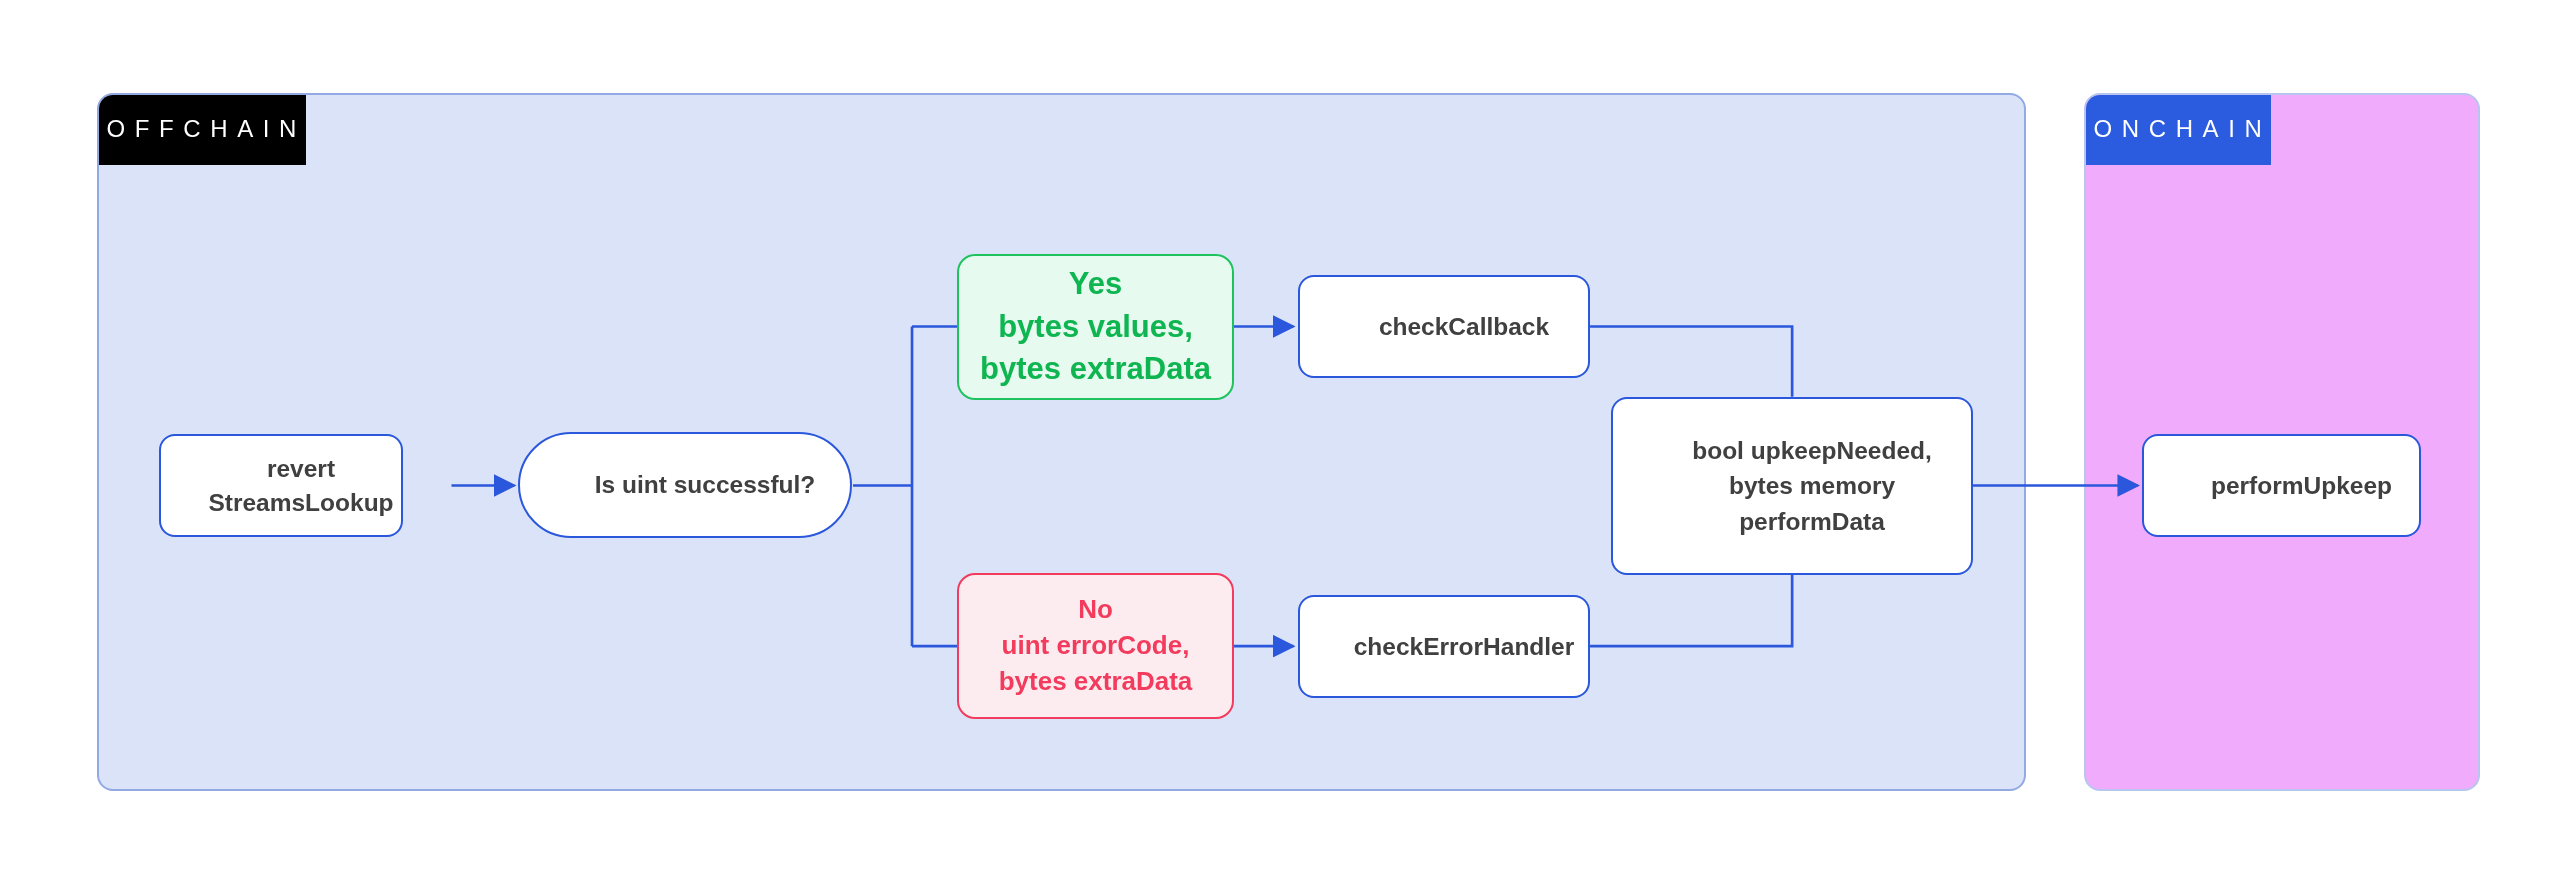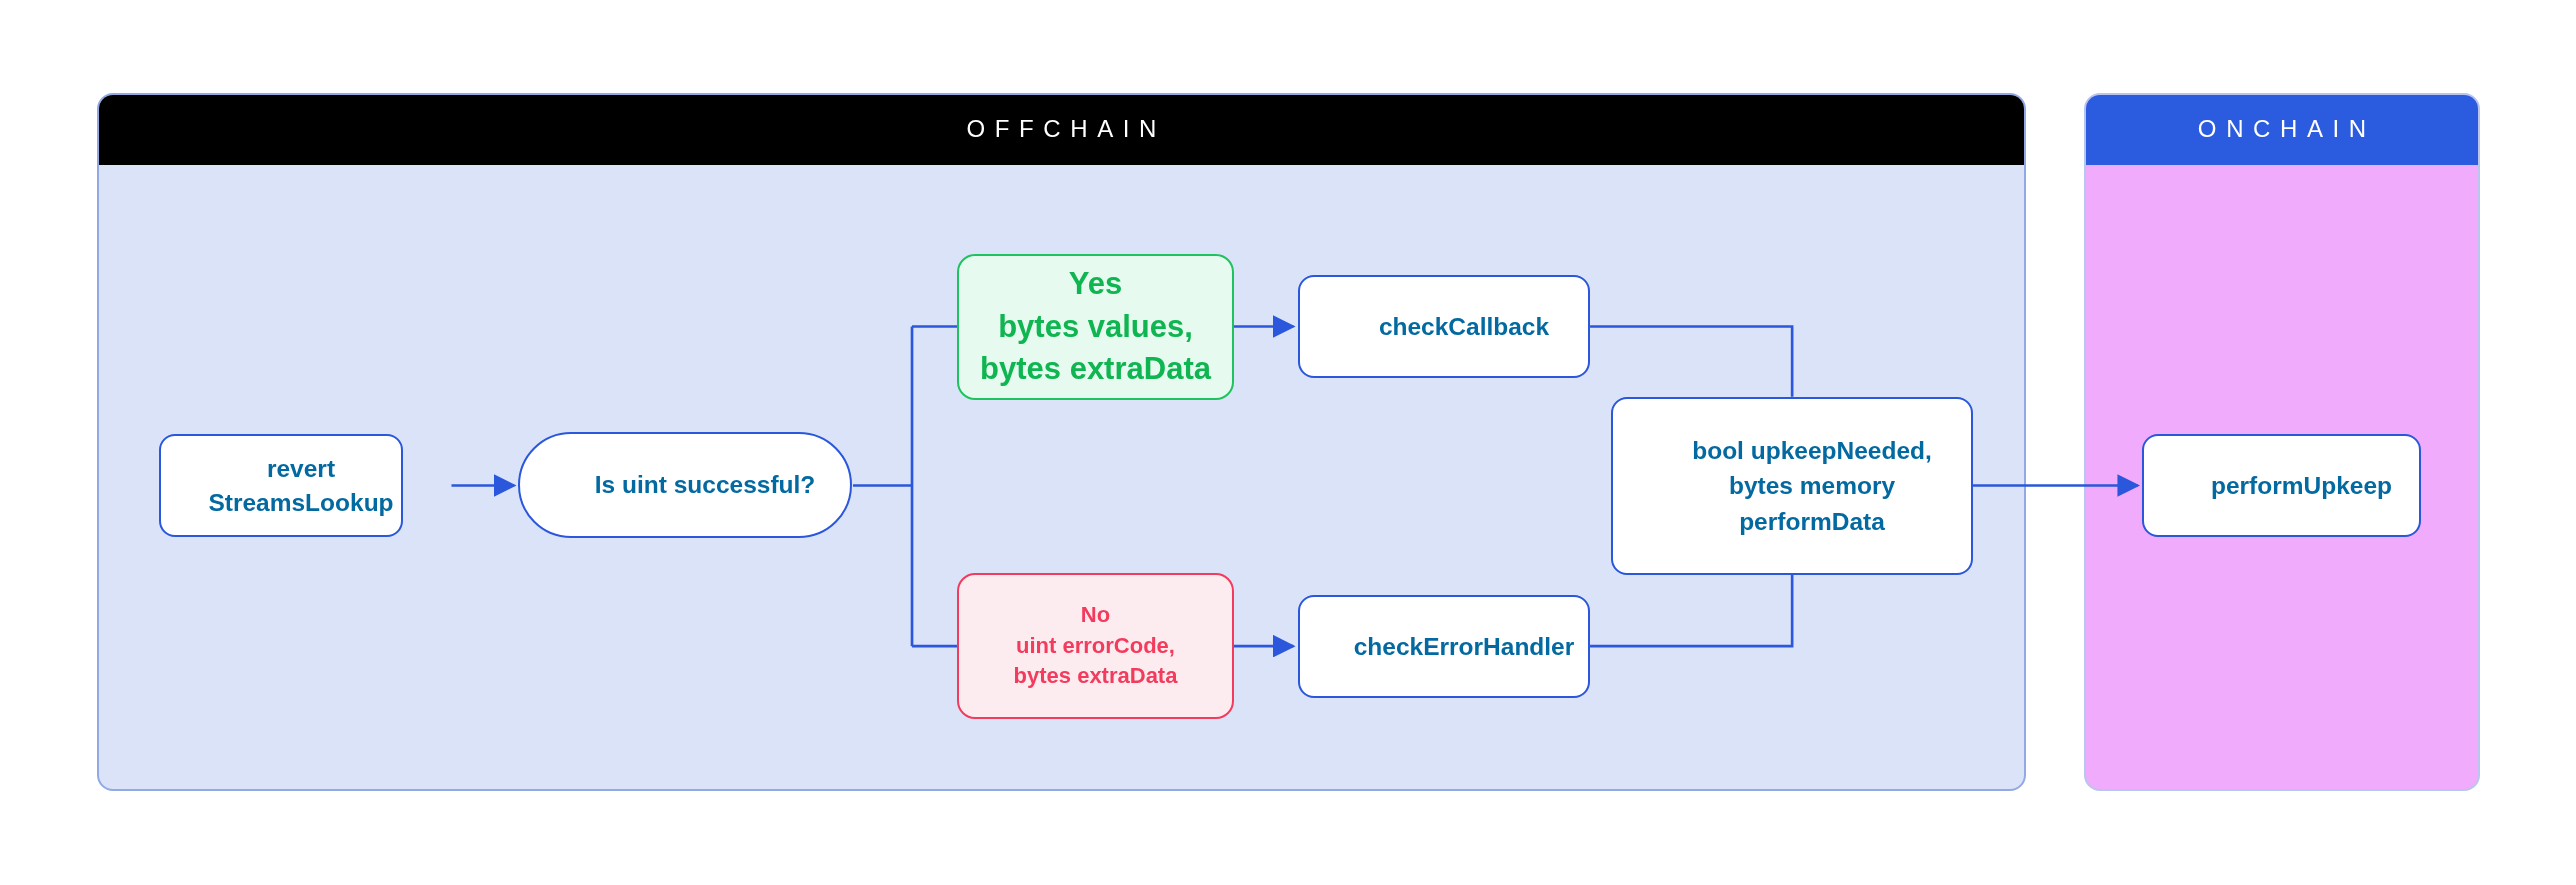--- a/index.html
+++ b/index.html
@@ -16,21 +16,21 @@
     overflow: hidden;
   }
 
   
   .panel {
     position: absolute;
     box-sizing: border-box;
     border-radius: 16px;
     overflow: hidden;
     display: flex;
-    flex-direction: column;
+    flex-direction: row;
   }
   .panel-offchain {
     left: 97px; top: 93px;
     width: 1929px; height: 698px;
     border: 2.1px solid #93A9E4;
     background: #DAE3F8;
   }
   .panel-onchain {
     left: 2084px; top: 93px;
     width: 396px; height: 698px;
@@ -65,37 +65,37 @@
     white-space: pre-line;
     font-weight: 700;
     font-size: 24.5px;
     line-height: 1.38;
     border-radius: 16px;
     z-index: 2;
   }
   .node-blue {
     background: #ffffff;
     border: 2.7px solid #2A57DB;
-    color: #0369a1;
+    color: #404040;
     padding-left: 40px;
   }
   .node-pill { border-radius: 58px; }
   .node-green {
     background: #E7FAF0;
     border: 2.7px solid #1EC35F;
     color: #0FB551;
     border-radius: 18px;
     font-size: 31px;
   }
   .node-red {
     background: #FDECEF;
     border: 2.7px solid #F33B5D;
     color: #F33B5D;
     border-radius: 18px;
-    font-size: 22px;
+    font-size: 26px;
   }
 
   #n-revert        { left: 159px;  top: 434px;  width: 244px; height: 103px; }
   #n-decision      { left: 518px;  top: 432px;  width: 334px; height: 106px; }
   #n-yes           { left: 957px; top: 254px;  width: 277px; height: 146px; }
   #n-no            { left: 957px; top: 573px; width: 277px; height: 146px; }
   #n-callback      { left: 1298px; top: 275px;  width: 292px; height: 103px; }
   #n-errorhandler  { left: 1298px; top: 595px; width: 292px; height: 103px; }
   #n-upkeepresult  { left: 1611px; top: 397px;  width: 362px; height: 178px; line-height: 1.44; }
   #n-performupkeep { left: 2142px; top: 434px;  width: 279px; height: 103px; }

